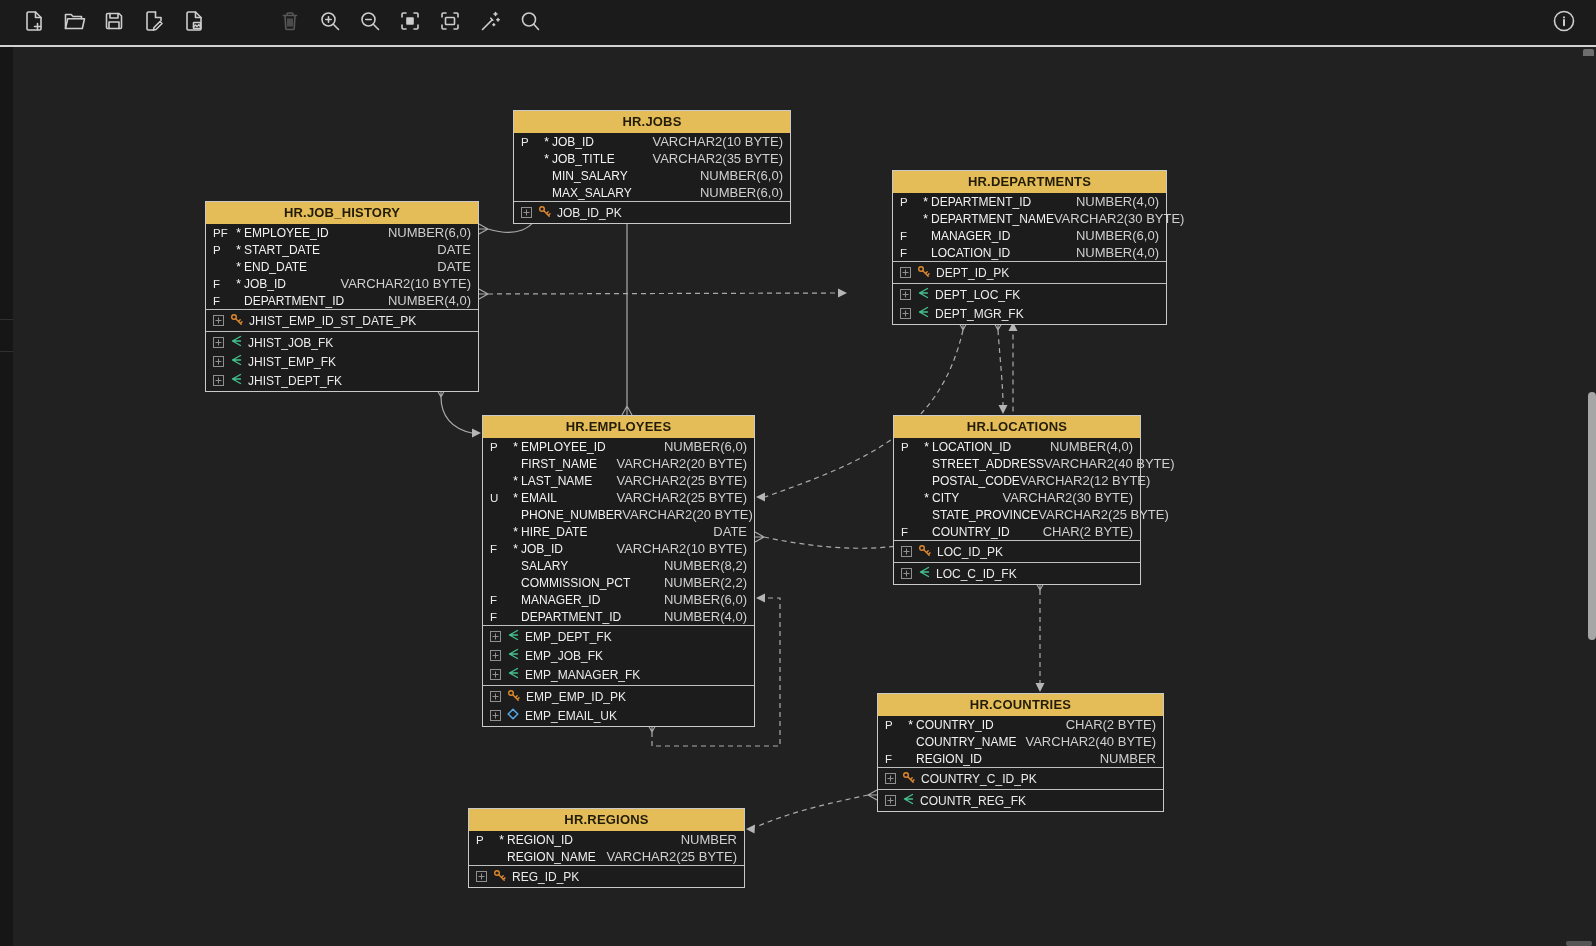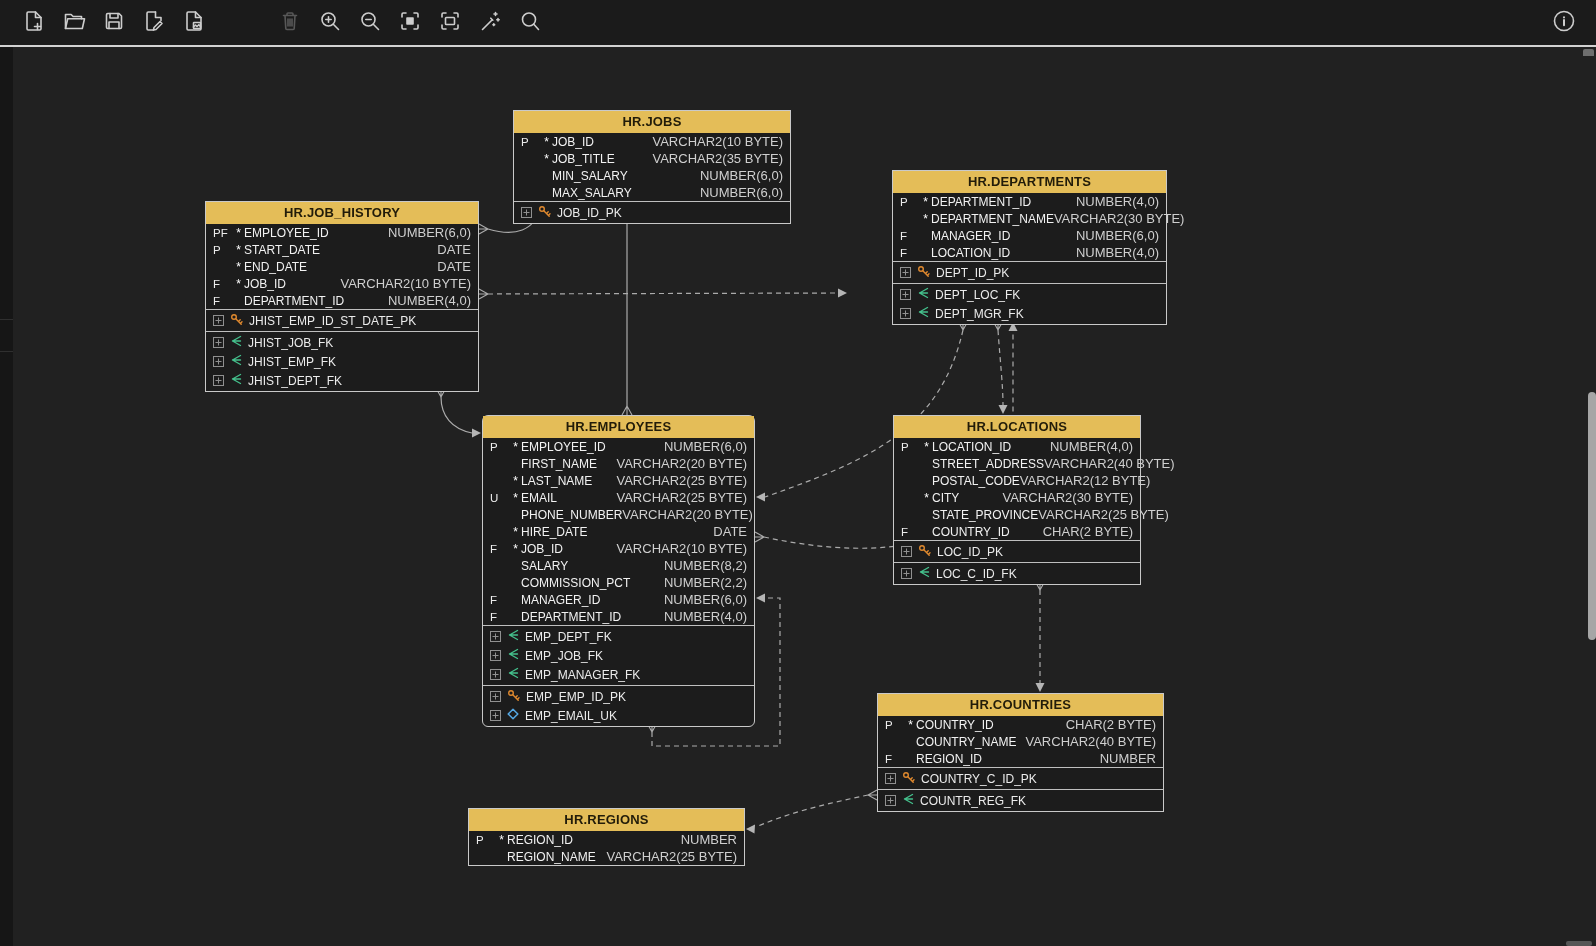--- a/index.html
+++ b/index.html
@@ -423,21 +423,21 @@
               <path d="M2.5 5.5h6M5.5 2.5v6"></path>
             </svg>
           </span>
           <span><svg width="12" height="12" viewBox="0 0 12 12" fill="none" stroke="#44c08c" stroke-width="1.4" stroke-linecap="round">
               <path d="M10.5 1.5L2.5 6M10.5 6H2.5M10.5 10.5L2.5 6"></path>
             </svg></span>
           <span class="key-name">DEPT_MGR_FK</span>
         </div>
       </div>
     </div>
-    <div class="tbl" style="left: 482px; top: 415px; width: 273px; border-radius: 6px;">
+    <div class="tbl" style="left: 482px; top: 415px; width: 273px;">
       <div class="tbl-hdr">HR.EMPLOYEES</div>
       <div>
         <div class="col-row">
           <span class="cflag">P</span>
           <span class="cstar">*</span>
           <span class="cname">EMPLOYEE_ID</span>
           <span class="cfill"></span>
           <span class="ctype">NUMBER(6,0)</span>
         </div>
         <div class="col-row">
@@ -719,18 +719,33 @@
           <span class="ctype">NUMBER</span>
         </div>
         <div class="col-row">
           <span class="cflag"></span>
           <span class="cstar"></span>
           <span class="cname">REGION_NAME</span>
           <span class="cfill"></span>
           <span class="ctype">VARCHAR2(25 BYTE)</span>
         </div>
       </div>
+      <div class="sec">
+        <div class="key-row">
+          <span class="xbox">
+            <svg width="11" height="11" viewBox="0 0 11 11" fill="none" stroke="#909090" stroke-width="1">
+              <rect x="0.5" y="0.5" width="10" height="10"></rect>
+              <path d="M2.5 5.5h6M5.5 2.5v6"></path>
+            </svg>
+          </span>
+          <span><svg width="13" height="13" viewBox="0 0 13 13" fill="none" stroke="#e0892e" stroke-width="1.4" stroke-linecap="round">
+              <circle cx="4" cy="4" r="2.3"></circle>
+              <path d="M5.8 5.8L11.2 11.2M8.5 8.5l1.7-1.7M10.4 10.4l1.6-1.6"></path>
+            </svg></span>
+          <span class="key-name">REG_ID_PK</span>
+        </div>
+      </div>
     </div>
   </div>
 
 <div id="vscroll-top"></div>
 <div id="vscroll"></div>
 <div id="hscroll"></div>
 
 </body></html>

